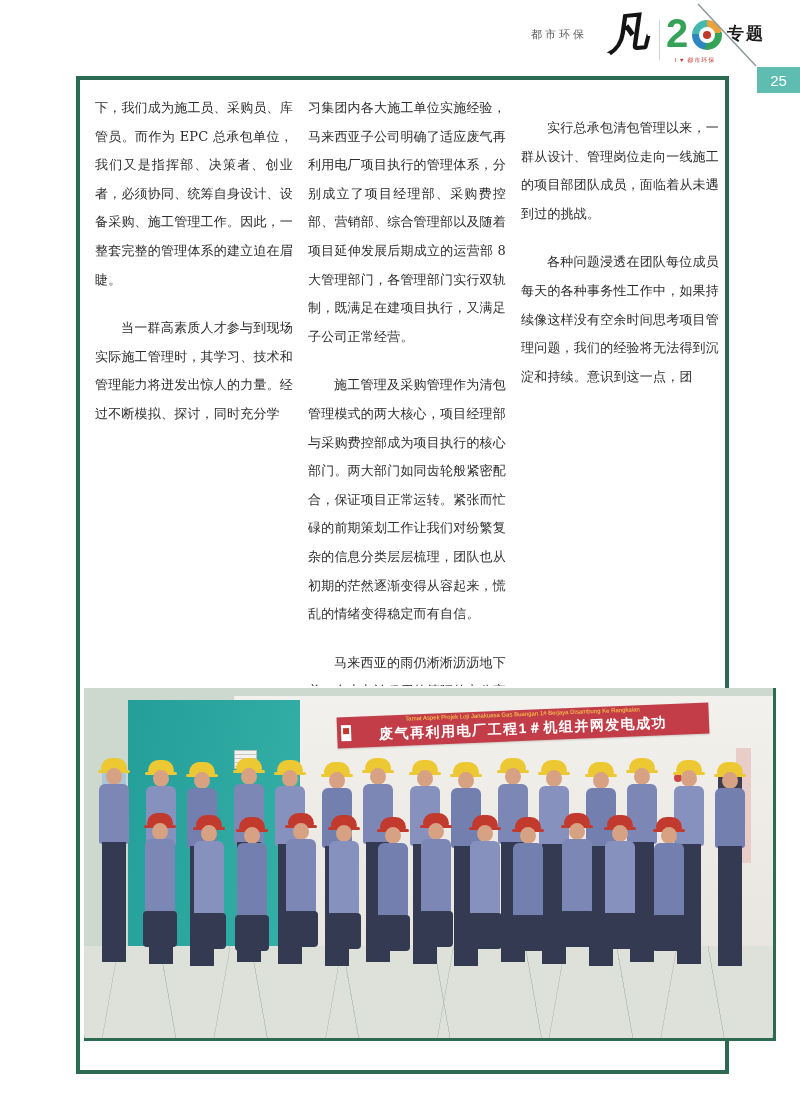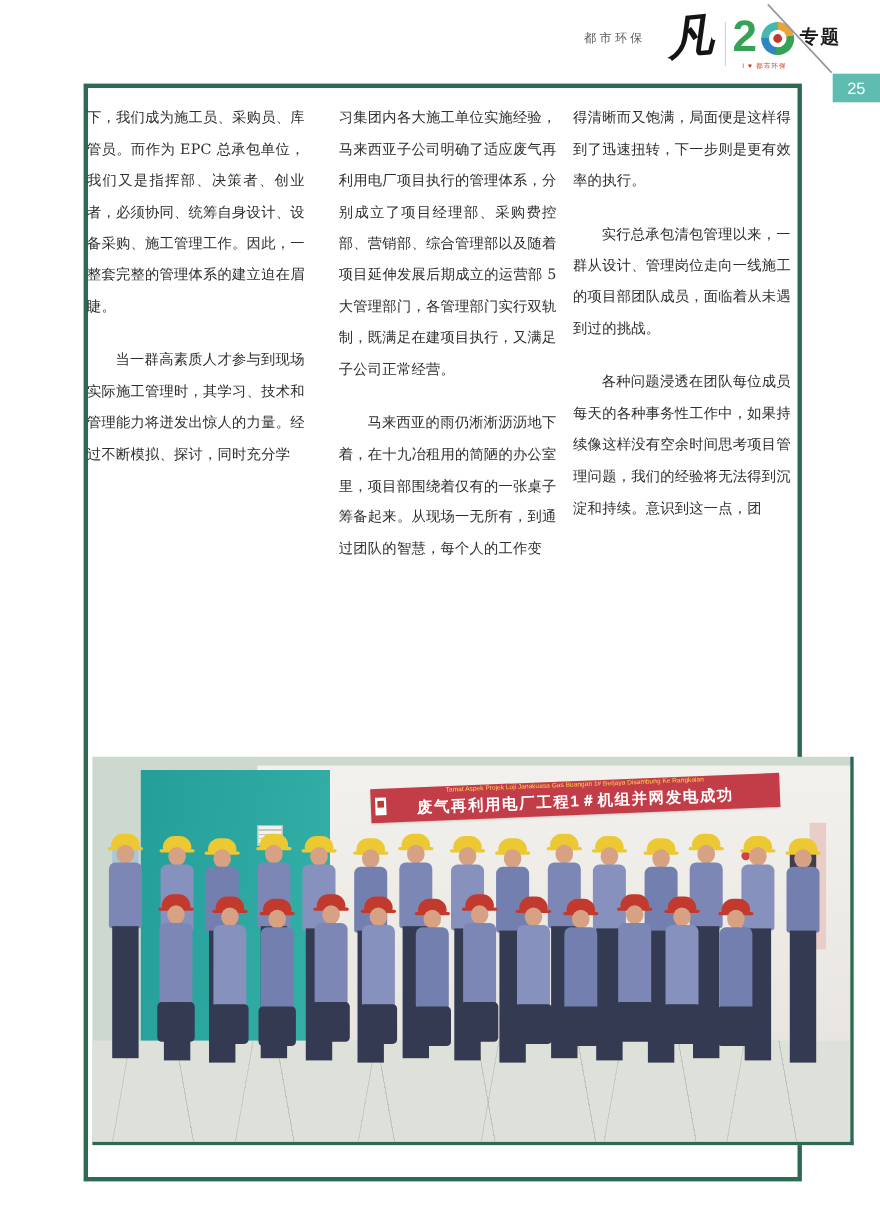--- a/index.html
+++ b/index.html
@@ -22,21 +22,21 @@
   .hdr-line{position:absolute;left:688px;top:0;}
   .page-badge{position:absolute;left:757px;top:67px;width:43px;height:26px;background:#5fbcb1;color:#fff;
     font-family:"Liberation Sans",sans-serif;font-size:15px;display:flex;align-items:center;justify-content:center;}
   
   .frame{position:absolute;left:76px;top:76px;width:645px;height:990px;border:4px solid #2d6a52;background:#fff;}
   
   .col{position:absolute;top:94px;width:198px;height:592px;overflow:hidden;
     font-size:13px;line-height:28.6px;color:#2e2e2e;text-align:justify;letter-spacing:0.2px;}
   .col p{margin:0;}
   .col p.ind{text-indent:2em;margin-top:20px;}
-  #col1{left:79px;} #col2{left:308px;} #col3{left:521px;}
+  #col1{left:95px;} #col2{left:308px;} #col3{left:521px;}
   .green-head{margin:0;font-size:15px;font-weight:bold;color:#2f9e78;line-height:28.6px;
     text-align:center;font-family:"Liberation Sans",sans-serif;letter-spacing:1px;}
   
   .photo{position:absolute;left:84px;top:688px;width:689px;height:350px;background:#cdd8ce;overflow:hidden;
     border-right:3px solid #2d6a52;border-bottom:3px solid #2d6a52;z-index:5;}
   .white-wall{position:absolute;left:150px;top:8px;width:539px;height:262px;background:linear-gradient(#f3f1ed,#e8e5e0);}
   .teal-wall{position:absolute;left:44px;top:12px;width:172px;height:252px;background:linear-gradient(100deg,#239e99,#36b1a8);}
   .floor{position:absolute;left:0;bottom:0;width:689px;height:92px;background:#dde1da;}
   .floor-lines{position:absolute;left:0;bottom:0;width:689px;height:92px;
     background:
@@ -88,25 +88,25 @@
 </svg>
 <div class="page-badge">25</div>
 
 <div class="frame"></div>
 
 <div class="col" id="col1">
   <p>下，我们成为施工员、采购员、库管员。而作为 EPC 总承包单位，我们又是指挥部、决策者、创业者，必须协同、统筹自身设计、设备采购、施工管理工作。因此，一整套完整的管理体系的建立迫在眉睫。</p>
   <p class="ind">当一群高素质人才参与到现场实际施工管理时，其学习、技术和管理能力将迸发出惊人的力量。经过不断模拟、探讨，同时充分学</p>
 </div>
 <div class="col" id="col2">
-  <p>习集团内各大施工单位实施经验，马来西亚子公司明确了适应废气再利用电厂项目执行的管理体系，分别成立了项目经理部、采购费控部、营销部、综合管理部以及随着项目延伸发展后期成立的运营部 5 大管理部门，各管理部门实行双轨制，既满足在建项目执行，又满足子公司正常经营。</p>
+  <p>习集团内各大施工单位实施经验，马来西亚子公司明确了适应废气再利用电厂项目执行的管理体系，分别成立了项目经理部、采购费控部、营销部、综合管理部以及随着项目延伸发展后期成立的运营部 8 大管理部门，各管理部门实行双轨制，既满足在建项目执行，又满足子公司正常经营。</p>
+  <p class="ind">施工管理及采购管理作为清包管理模式的两大核心，项目经理部与采购费控部成为项目执行的核心部门。两大部门如同齿轮般紧密配合，保证项目正常运转。紧张而忙碌的前期策划工作让我们对纷繁复杂的信息分类层层梳理，团队也从初期的茫然逐渐变得从容起来，慌乱的情绪变得稳定而有自信。</p>
   <p class="ind">马来西亚的雨仍淅淅沥沥地下着，在十九冶租用的简陋的办公室里，项目部围绕着仅有的一张桌子筹备起来。从现场一无所有，到通过团队的智慧，每个人的工作变</p>
 </div>
 <div class="col" id="col3">
-  <p>得清晰而又饱满，局面便是这样得到了迅速扭转，下一步则是更有效率的执行。</p>
   <p class="ind">实行总承包清包管理以来，一群从设计、管理岗位走向一线施工的项目部团队成员，面临着从未遇到过的挑战。</p>
   <p class="ind">各种问题浸透在团队每位成员每天的各种事务性工作中，如果持续像这样没有空余时间思考项目管理问题，我们的经验将无法得到沉淀和持续。意识到这一点，团</p>
 </div>
 
 <div class="photo">
   <div class="white-wall"></div>
   <div class="teal-wall"></div>
   <div class="sign"></div>
   <div class="pink-strip"></div>
   <div class="red-dot"></div>

